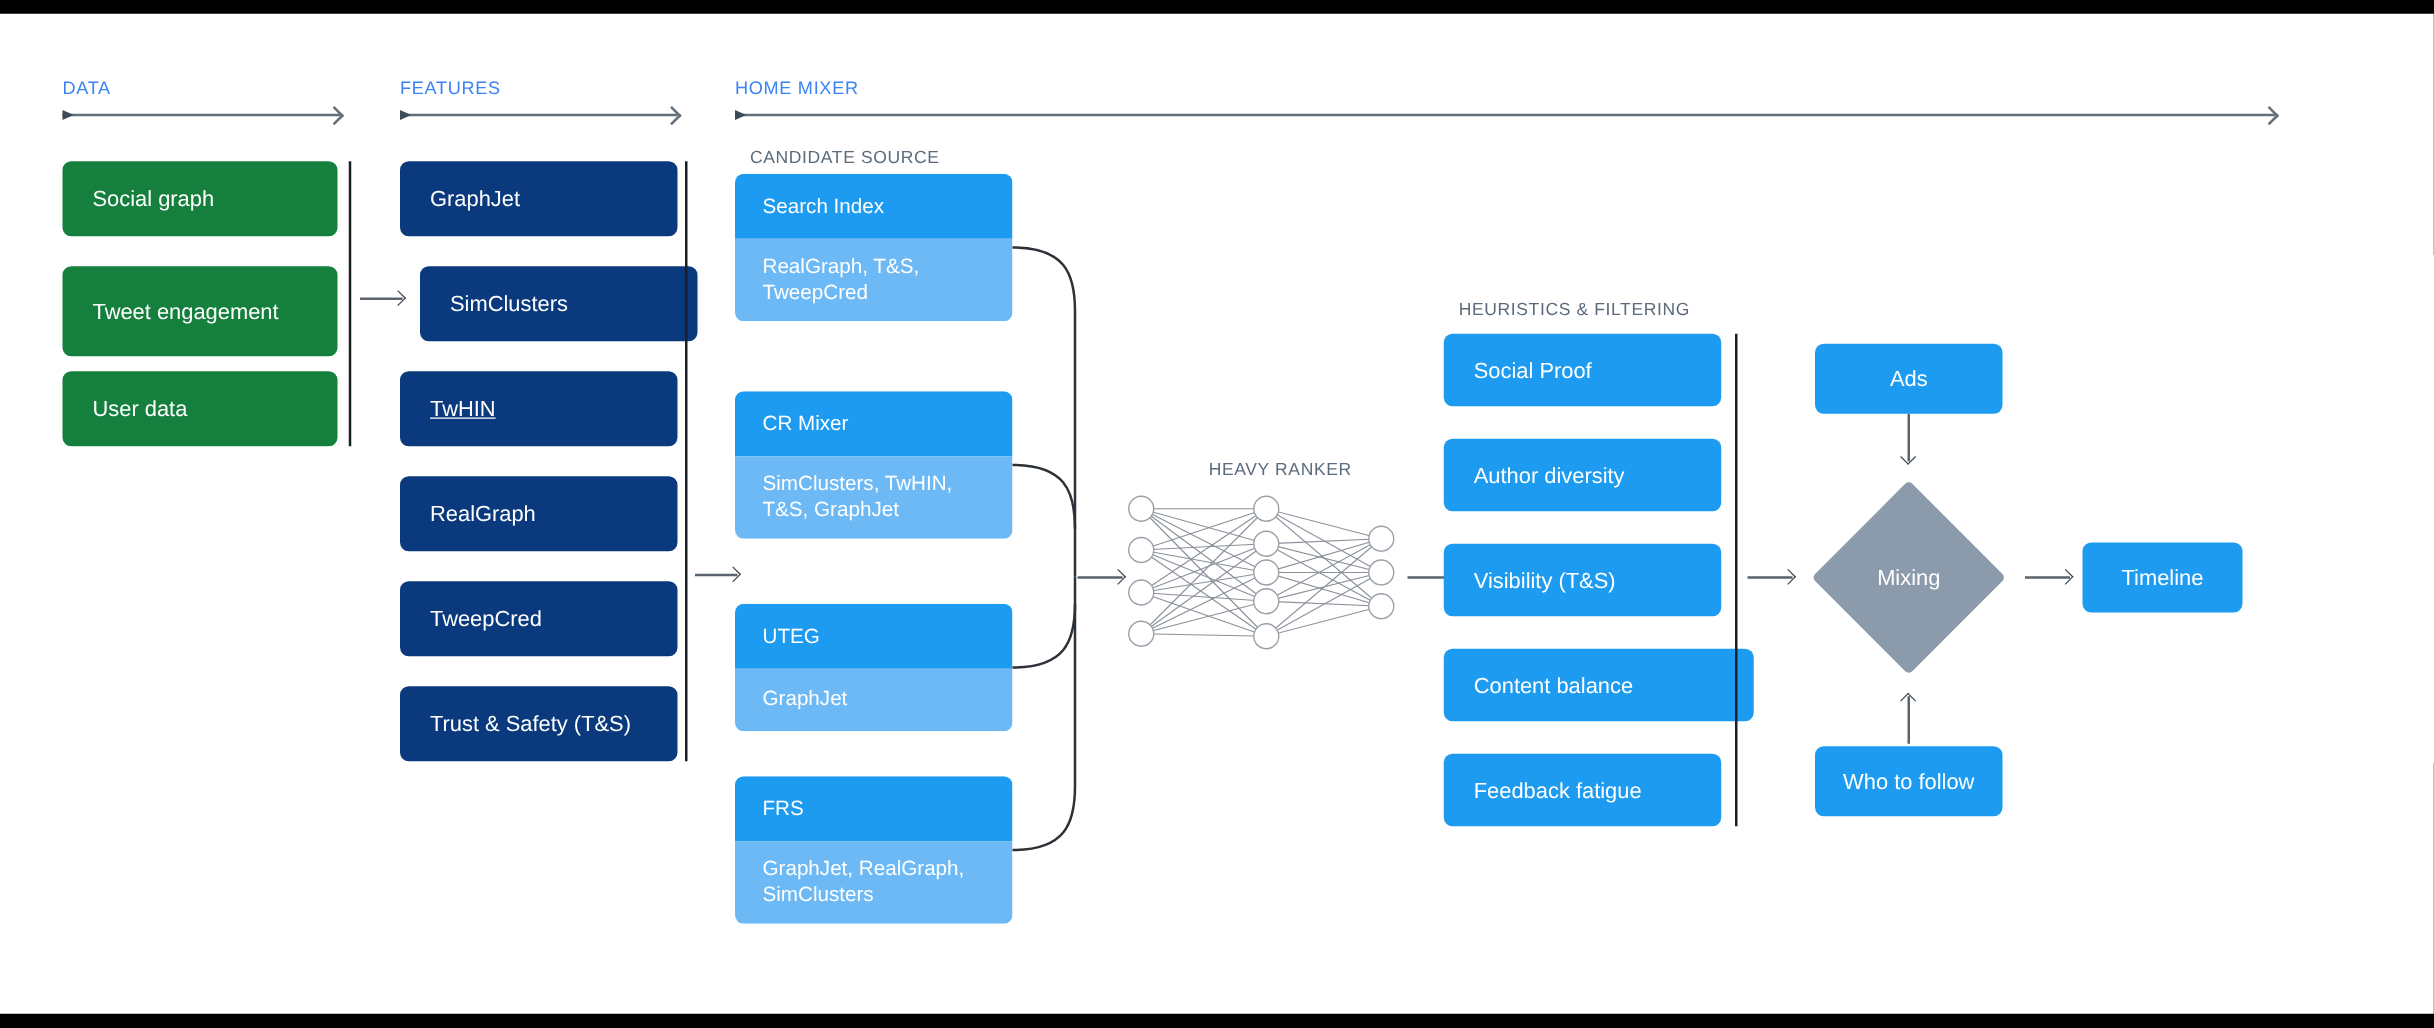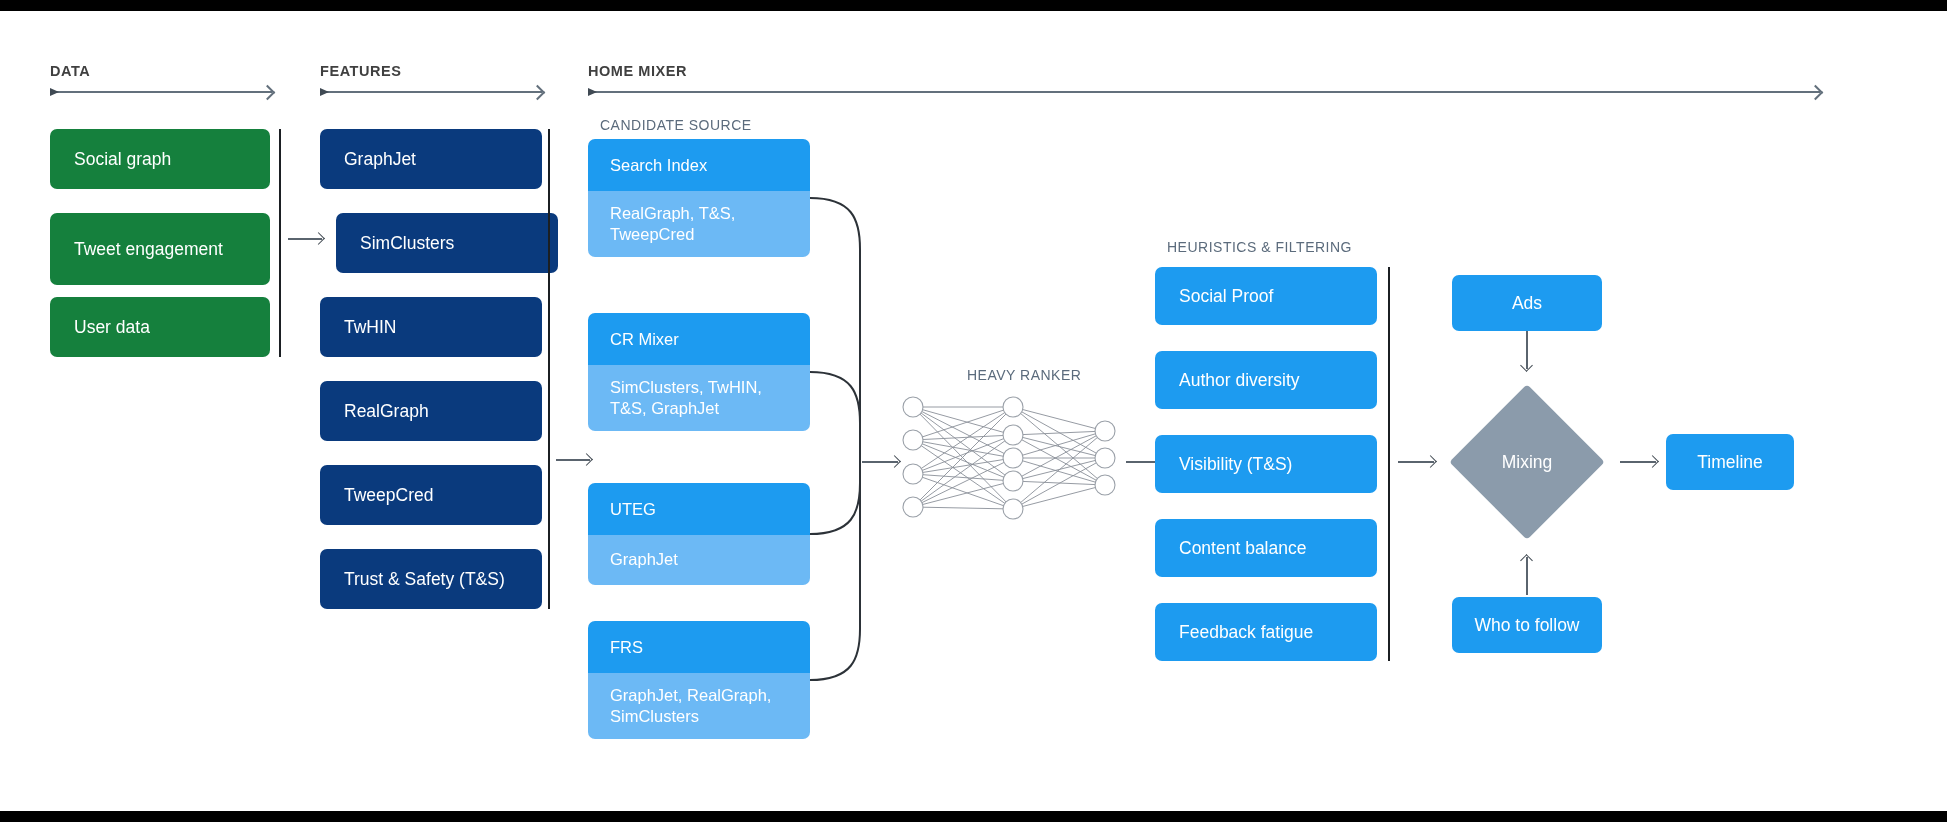--- a/index.html
+++ b/index.html
@@ -1,21 +1,21 @@
 <!DOCTYPE html>
 <html><head>
 <meta charset="utf-8">
 <style>
   html,body{margin:0;padding:0;background:#000;}
   body{width:1947px;height:822px;overflow:hidden;font-family:"Liberation Sans","DejaVu Sans",sans-serif;}
   #stage{position:absolute;left:0;top:11px;width:1947px;height:800px;background:#ffffff;overflow:hidden;}
   .bar-top{position:absolute;left:0;top:0;width:1947px;height:11px;background:#000;}
   .bar-bottom{position:absolute;left:0;top:811px;width:1947px;height:11px;background:#000;}
 
-  .sect-title{position:absolute;font-size:14.5px;font-weight:700;color:#404040;letter-spacing:.55px;white-space:nowrap;}
+  .sect-title{position:absolute;font-size:14.5px;font-weight:400;color:#3b82f6;letter-spacing:.55px;white-space:nowrap;}
   .sub-title{position:absolute;font-size:14px;font-weight:400;color:#5b6b7c;letter-spacing:.5px;white-space:nowrap;margin-left:12px;}
 
   .hrule{position:absolute;height:2px;background:#63707c;}
   .hrule:before{content:"";position:absolute;left:0;top:-3.5px;width:0;height:0;
      border-left:9px solid #404a54;border-top:4.5px solid transparent;border-bottom:4.5px solid transparent;}
   .hrule:after{content:"";position:absolute;right:-1px;top:-4px;width:9px;height:9px;
      border-top:2px solid #63707c;border-right:2px solid #63707c;transform:rotate(45deg);}
 
   .vdiv{position:absolute;width:2px;background:#1b1f23;}
 
@@ -63,21 +63,21 @@
   <div class="box box-data" style="left:50px;top:286px;width:220px;height:60px;">User data</div>
 
   <div class="vdiv" style="left:279px;top:118px;height:228px;"></div>
   <div class="arrow-h" style="left:288px;top:227px;width:34px;"></div>
 
   <div class="sect-title" style="left:320px;top:52px;">FEATURES</div>
   <div class="hrule" style="left:320px;top:80px;width:222px;"></div>
 
   <div class="box box-feat" style="left:320px;top:118px;width:222px;height:60px;">GraphJet</div>
   <div class="box box-feat" style="left:320px;top:202px;width:222px;height:60px;margin-left:16px;">SimClusters</div>
-  <div class="box box-feat" style="left:320px;top:286px;width:222px;height:60px;">TwHIN</div>
+  <div class="box box-feat" style="left:320px;top:286px;width:222px;height:60px;text-decoration:underline;">TwHIN</div>
   <div class="box box-feat" style="left:320px;top:370px;width:222px;height:60px;">RealGraph</div>
   <div class="box box-feat" style="left:320px;top:454px;width:222px;height:60px;">TweepCred</div>
   <div class="box box-feat" style="left:320px;top:538px;width:222px;height:60px;">Trust &amp; Safety (T&amp;S)</div>
 
   <div class="vdiv" style="left:548px;top:118px;height:480px;"></div>
   <div class="arrow-h" style="left:556px;top:448px;width:34px;"></div>
 
   <div class="sect-title" style="left:588px;top:52px;">HOME MIXER</div>
   <div class="hrule" style="left:588px;top:80px;width:1232px;"></div>
 
@@ -169,21 +169,21 @@
     </g>
   </svg>
 
   <div class="arrow-h" style="left:1126px;top:450px;width:36px;"></div>
 
   <div class="sub-title" style="left:1155px;top:228px;">HEURISTICS &amp; FILTERING</div>
 
   <div class="box box-heur" style="left:1155px;top:256px;width:222px;height:58px;">Social Proof</div>
   <div class="box box-heur" style="left:1155px;top:340px;width:222px;height:58px;">Author diversity</div>
   <div class="box box-heur" style="left:1155px;top:424px;width:222px;height:58px;">Visibility (T&amp;S)</div>
-  <div class="box box-heur" style="left:1155px;top:508px;width:222px;height:58px;">Content balance</div>
+  <div class="box box-heur" style="left:1155px;top:508px;width:248px;height:58px;">Content balance</div>
   <div class="box box-heur" style="left:1155px;top:592px;width:222px;height:58px;">Feedback fatigue</div>
 
   <div class="vdiv" style="left:1388px;top:256px;height:394px;"></div>
   <div class="arrow-h" style="left:1398px;top:450px;width:36px;"></div>
 
   <div class="box box-plain" style="left:1452px;top:264px;width:150px;height:56px;">Ads</div>
   <div class="arrow-v down" style="left:1526px;top:320px;height:38px;"></div>
 
   <div class="diamond" style="left:1472px;top:396px;width:110px;height:110px;"></div>
   <div class="diamond-label" style="left:1452px;top:423px;width:150px;height:56px;">Mixing</div>

